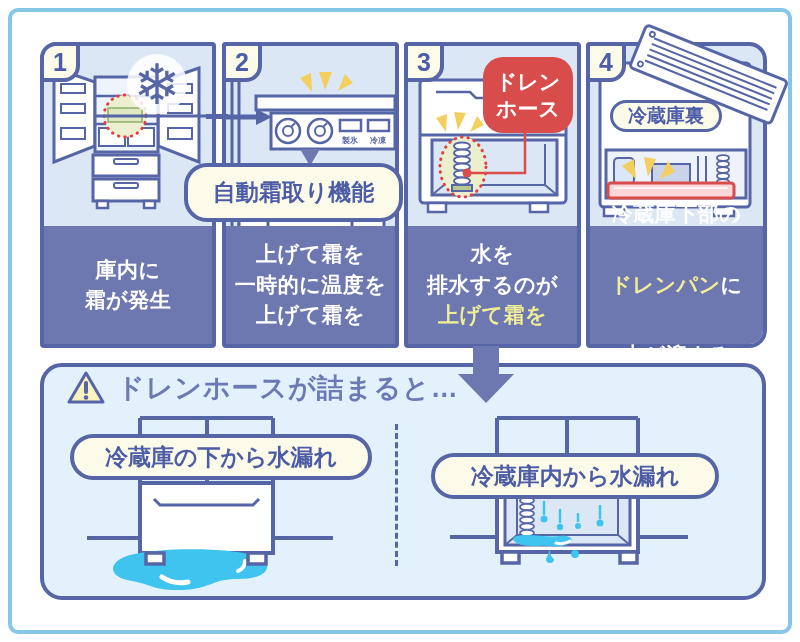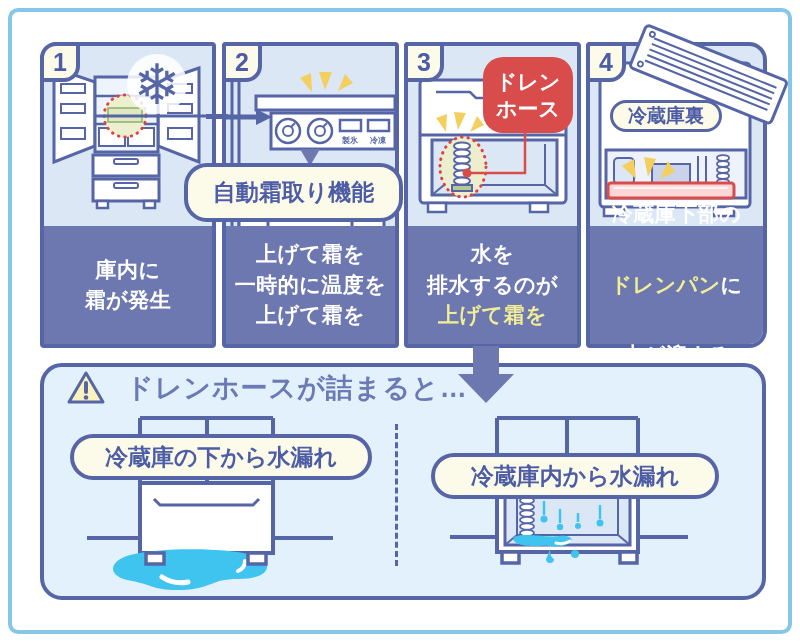--- a/index.html
+++ b/index.html
@@ -34,21 +34,21 @@
           font-weight:700;color:var(--textdark);z-index:4;white-space:nowrap;}
   #defrost-bubble{left:184px;top:163px;width:219px;height:59px;border-radius:23px;font-size:23px;}
   #rear-tag{left:610px;top:100px;width:112px;height:32px;border-radius:17px;font-size:19px;border-width:3px;}
   #leak-left-bubble{left:70px;top:434px;width:302px;height:46px;border-radius:24px;font-size:23px;text-align:center;}
   #leak-right-bubble{left:431px;top:434px;width:288px;height:46px;border-radius:24px;font-size:23px;margin-top:19px;}
   #drain-label{position:absolute;left:483px;top:57px;width:90px;height:76px;background:var(--red);
                border-radius:20px;color:#fff;display:flex;flex-direction:column;align-items:center;
                justify-content:center;font-size:21px;font-weight:700;line-height:1.3;z-index:4;text-align:center;}
   .warning{position:absolute;left:40px;top:363px;width:726px;height:237px;box-sizing:border-box;
            background:var(--warnbg);border:4px solid var(--line);border-radius:22px;z-index:1;}
-  .warn-header{position:absolute;left:66px;top:370px;display:flex;align-items:center;gap:20px;
+  .warn-header{position:absolute;left:66px;top:370px;display:flex;align-items:center;gap:11px;
                z-index:3;font-size:27px;font-weight:700;color:var(--headertext);letter-spacing:1px;}
   .divider{position:absolute;left:395px;top:424px;height:142px;width:0;
            border-left:3px dashed var(--line);z-index:2;}
   .overlay-svg{position:absolute;z-index:2;overflow:visible;}
   #down-arrow{left:458px;top:346px;z-index:5;}
   #connector-1-2{position:absolute;left:206px;top:114px;width:22px;height:5px;background:var(--line);z-index:2;}
 </style>
 </head>
 <body>
 

